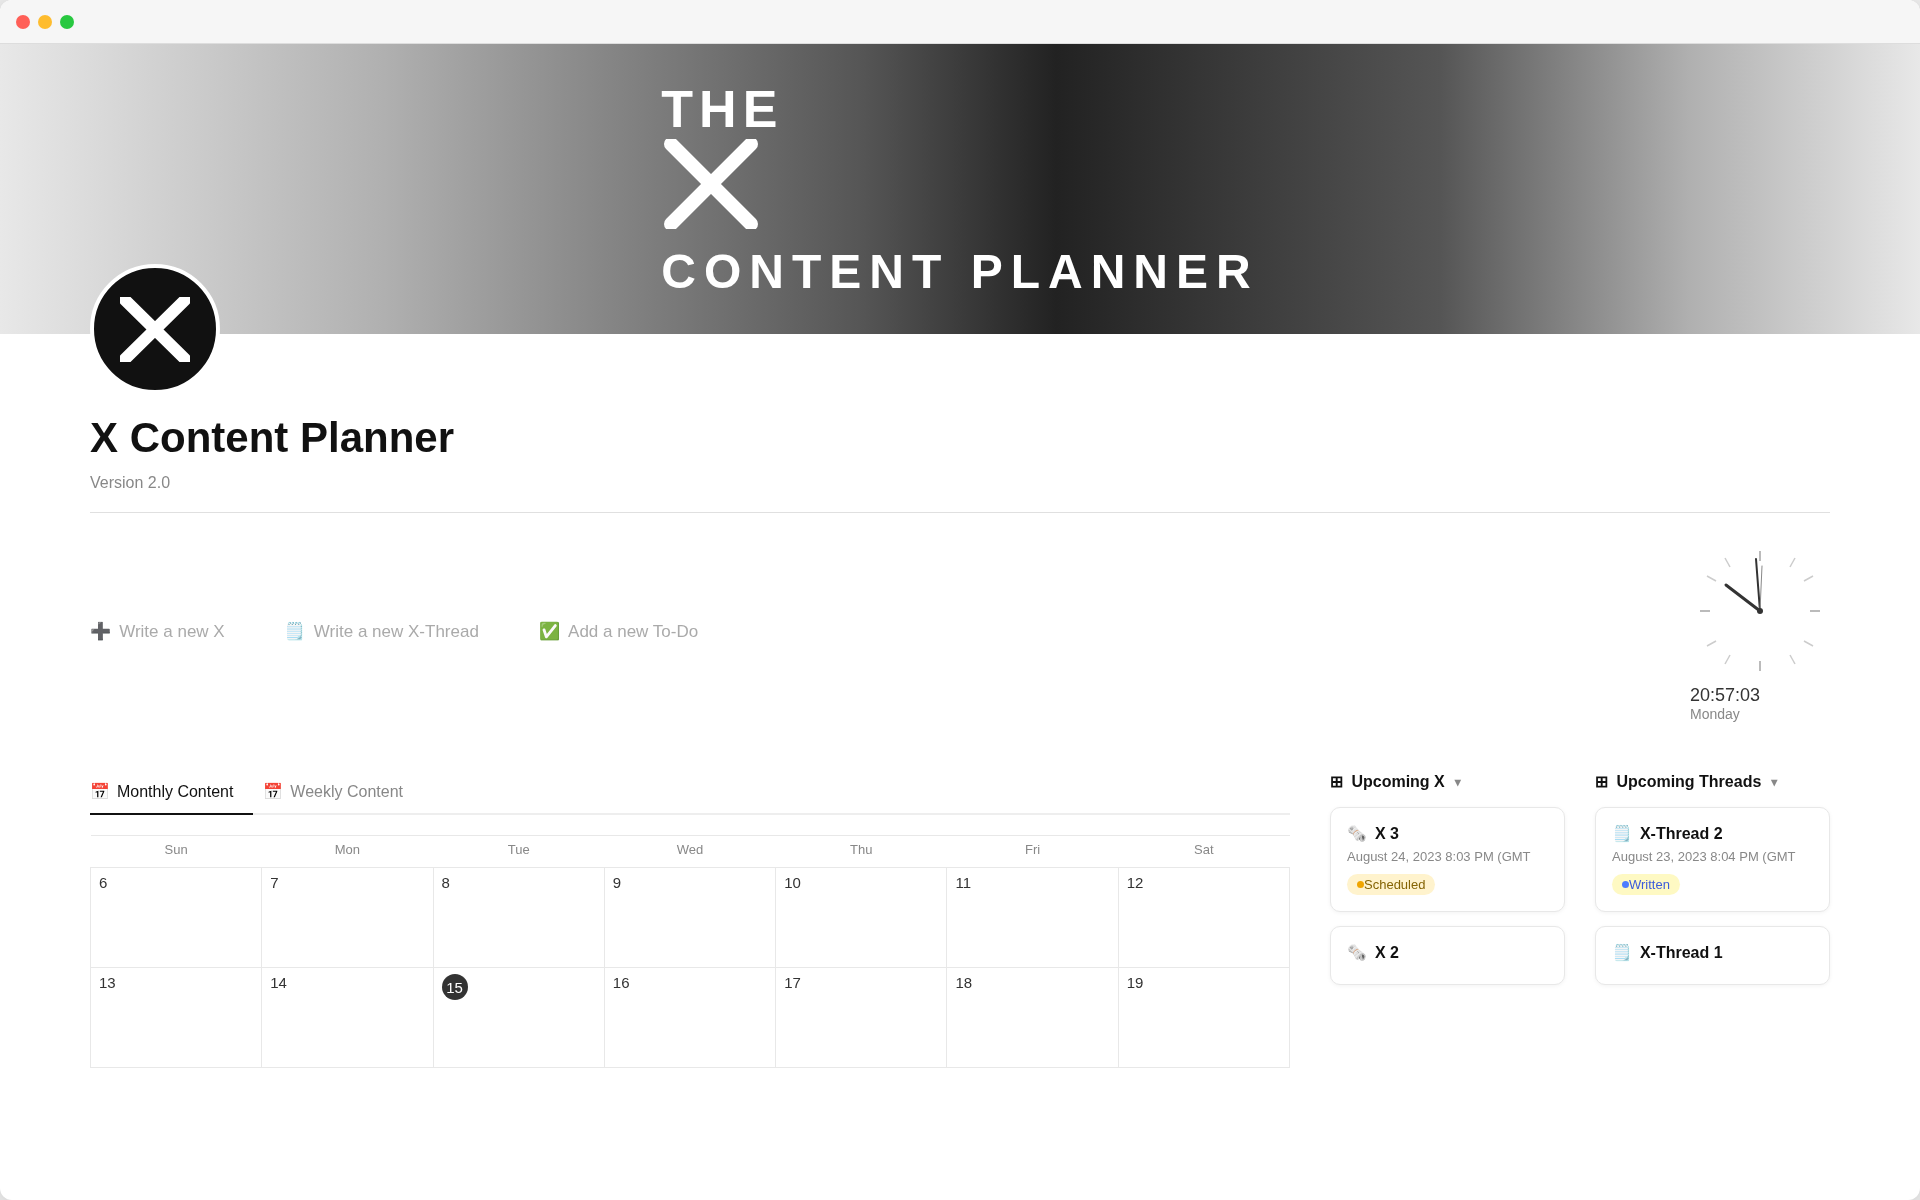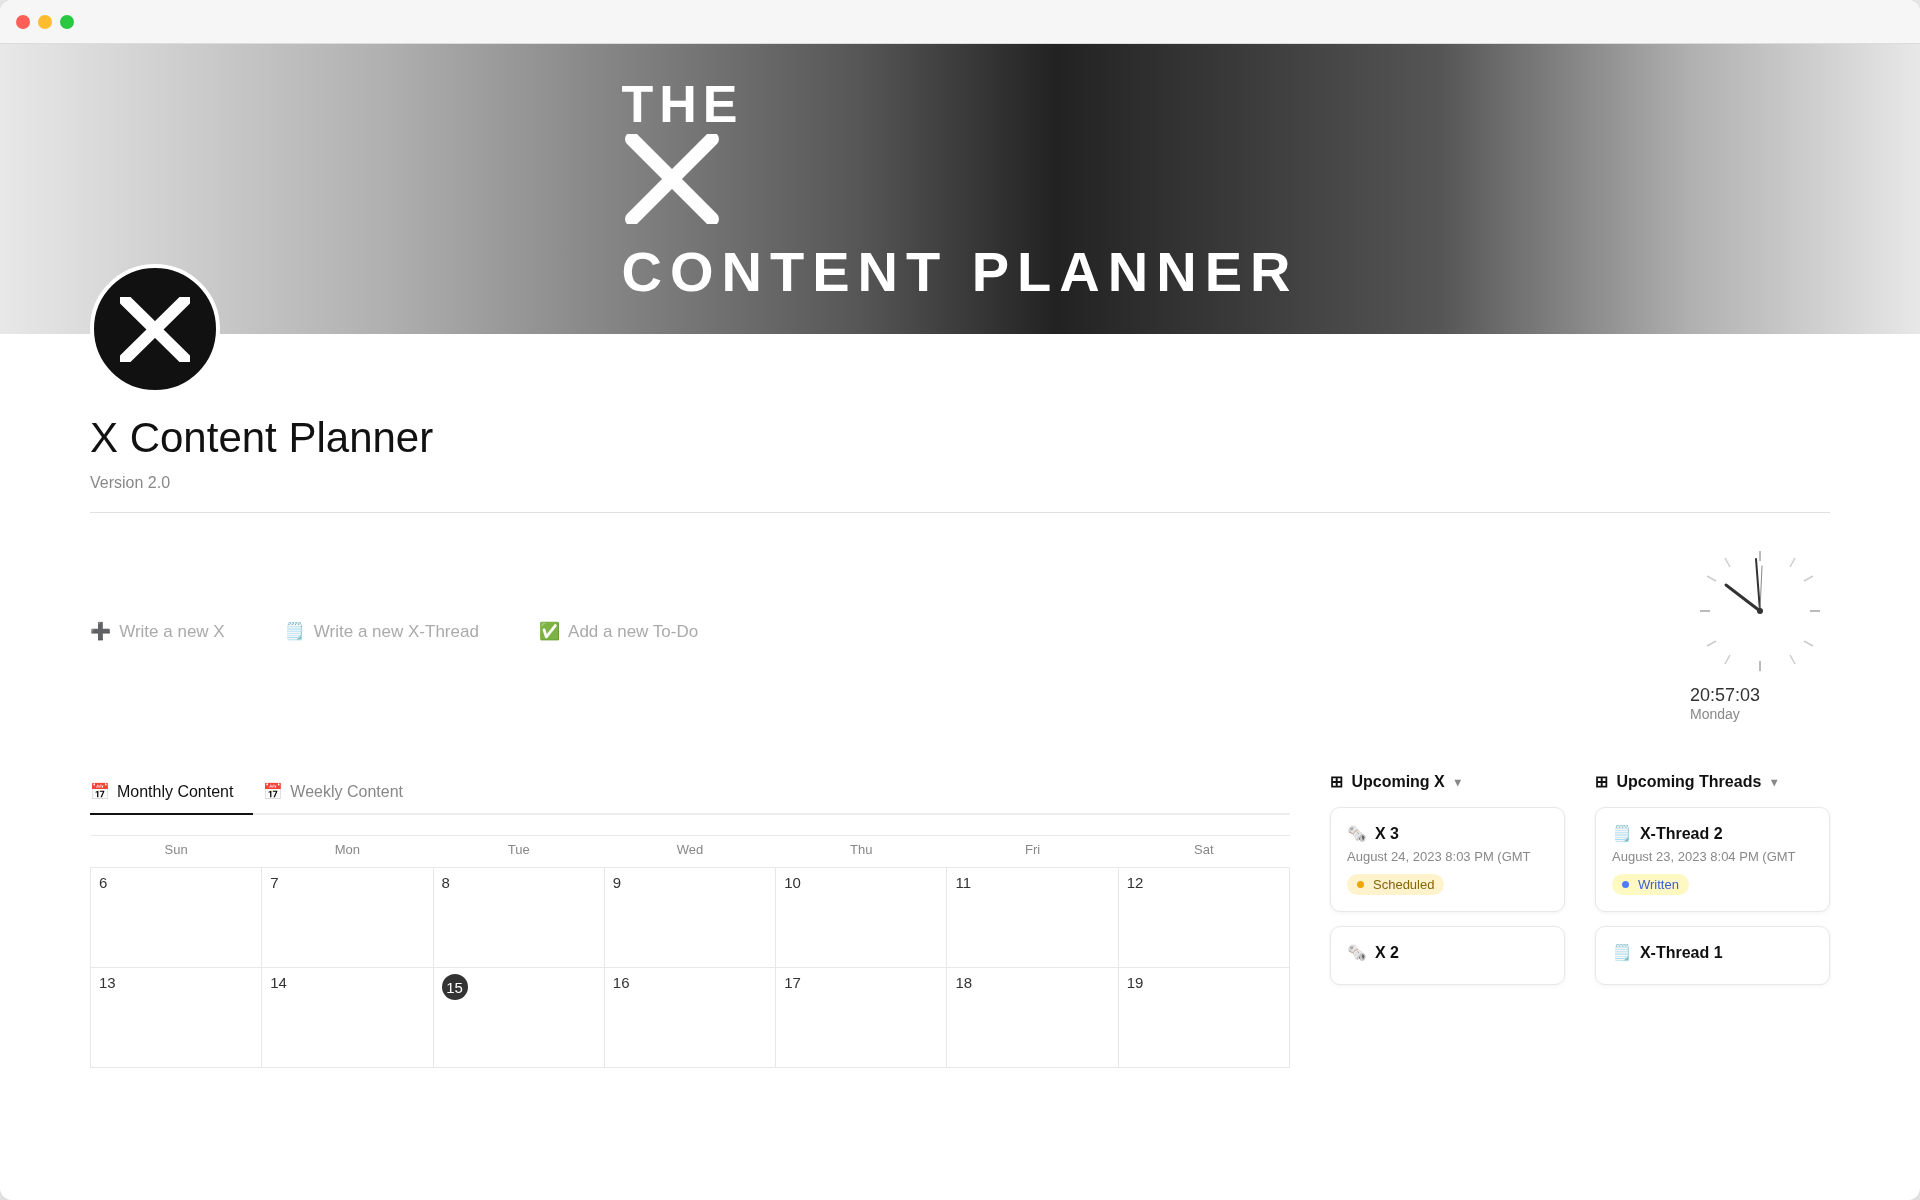--- a/index.html
+++ b/index.html
@@ -59,21 +59,21 @@
       font-size: 100px;
       font-weight: 900;
       line-height: 1;
       position: relative;
     }
     .banner-x-big svg {
       width: 100px;
       height: 90px;
     }
     .banner-text .content-planner {
-      font-size: 56px;
+      font-size: 48px;
       font-weight: 900;
       letter-spacing: 8px;
     }
 
     
     .avatar-container {
       position: absolute;
       bottom: -60px;
       left: 90px;
     }
@@ -93,21 +93,21 @@
     }
 
     
     .page-content {
       padding: 0 90px;
       padding-top: 80px;
     }
 
     .page-title {
       font-size: 42px;
-      font-weight: 400;
+      font-weight: 700;
       color: #111;
       margin-bottom: 12px;
     }
 
     .version {
       font-size: 16px;
       color: #888;
       margin-bottom: 20px;
     }
 
@@ -318,21 +318,21 @@
       gap: 8px;
     }
     .card-date {
       font-size: 13px;
       color: #888;
       margin-bottom: 10px;
     }
     .badge {
       display: inline-flex;
       align-items: center;
-      gap: 9px;
+      gap: 0;
       padding: 3px 10px;
       border-radius: 12px;
       font-size: 13px;
       font-weight: 500;
     }
     .badge-dot {
       width: 7px;
       height: 7px;
       border-radius: 50%;
       display: inline-block;

